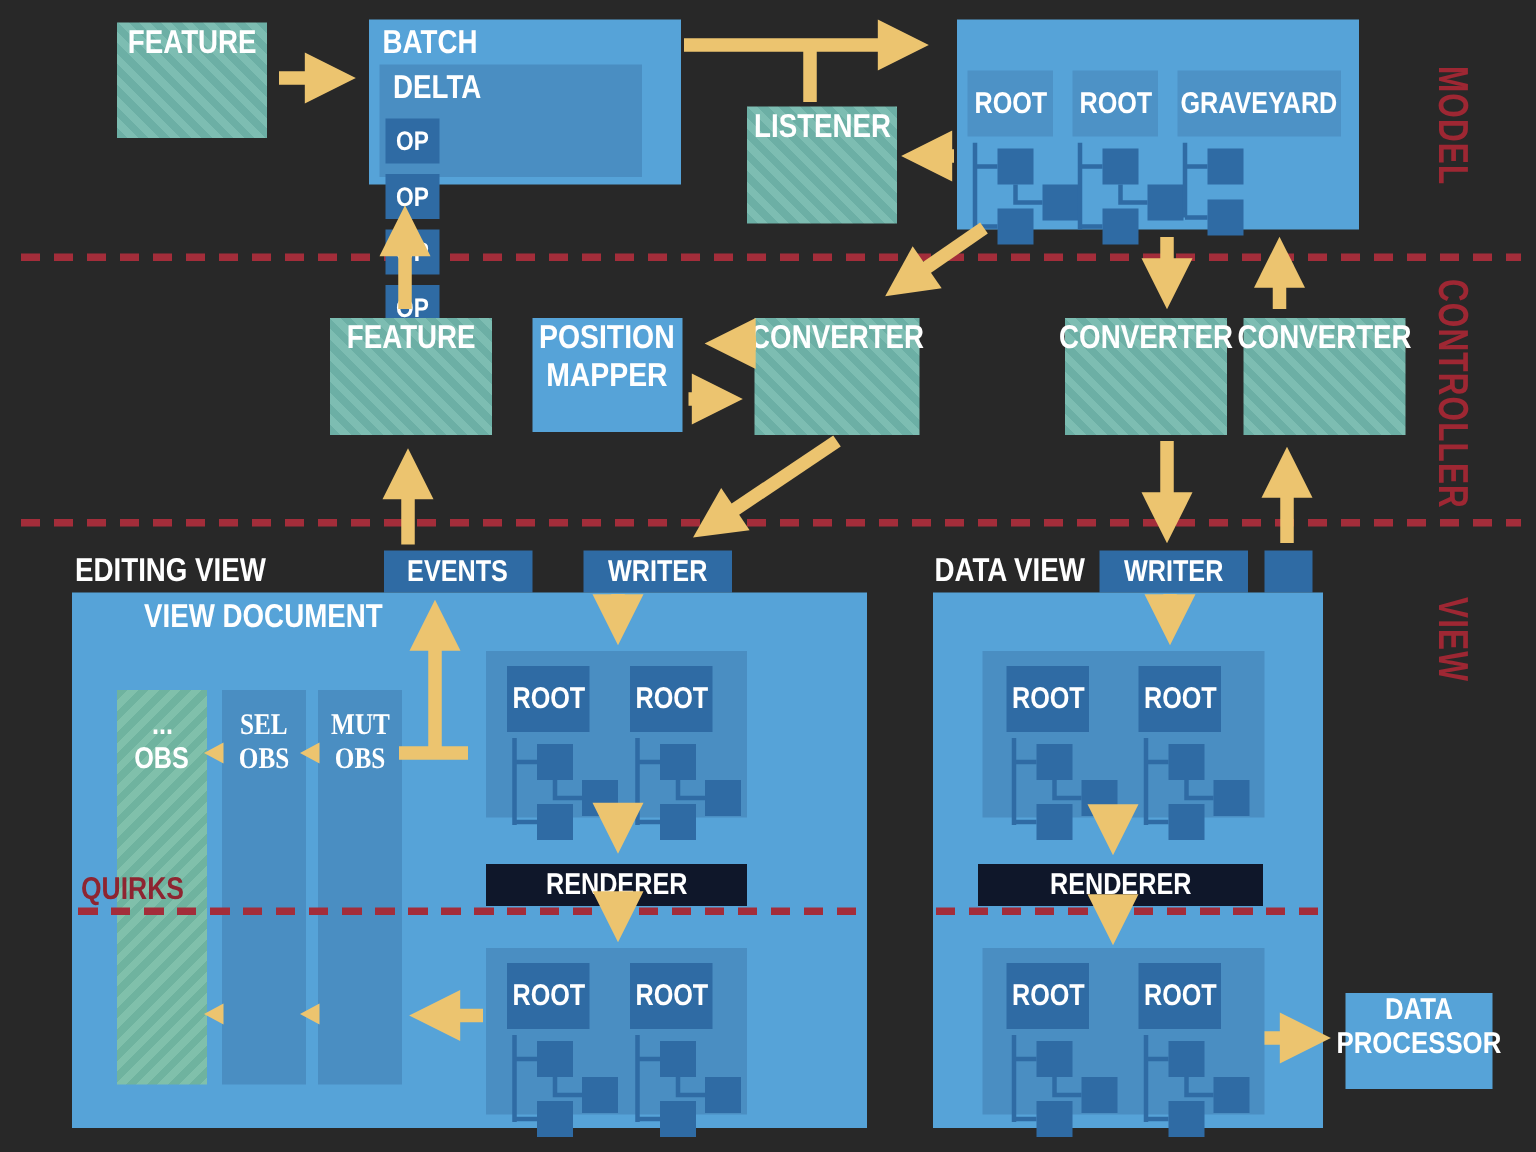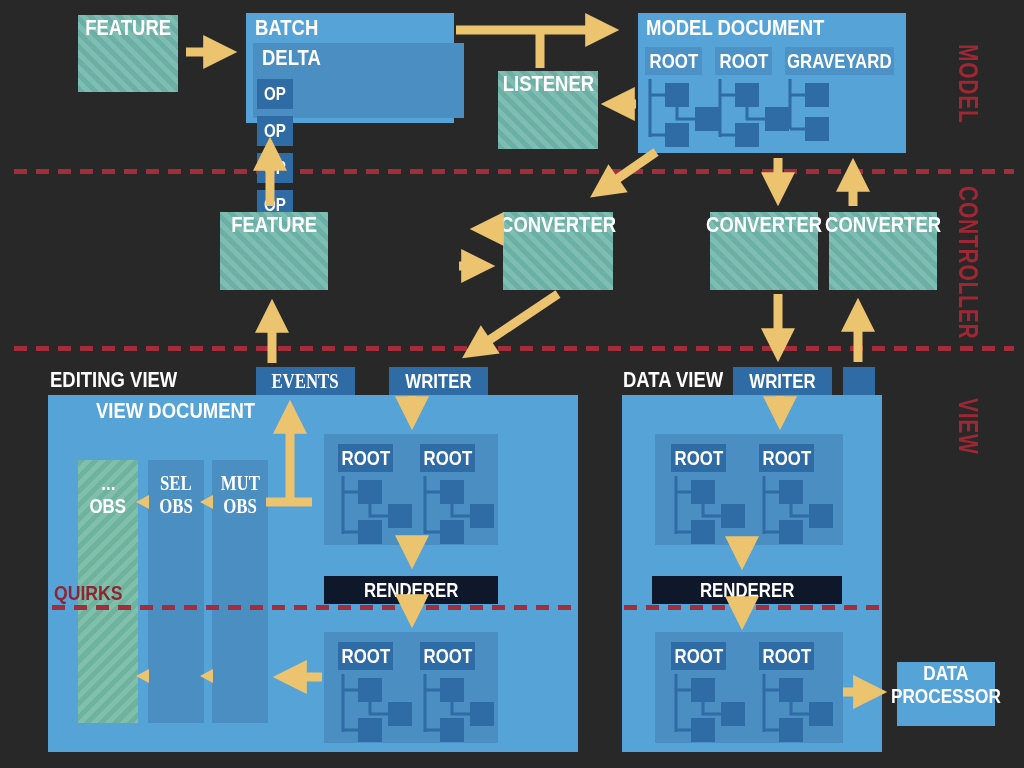--- a/index.html
+++ b/index.html
@@ -17,21 +17,21 @@
   .blk{display:block;transform:scaleX(0.84);}
   .wrap{display:block;transform:scaleX(0.86);white-space:normal;line-height:1.15;}.t20{font-size:20px;}.t22{font-size:22px;}
   .title{position:absolute;height:28px;display:flex;align-items:center;}
   .tab{position:absolute;background:#2f6ba4;display:flex;align-items:center;justify-content:center;font-size:20px;}
   .dashline{position:absolute;height:5px;background:repeating-linear-gradient(90deg,#a32d3a 0 13px,transparent 13px 22px);}
   .vlab{position:absolute;writing-mode:vertical-rl;color:#9e2733;font-size:28px;letter-spacing:1px;
         transform:scaleY(0.75);transform-origin:50% 0;}
   .panel{position:absolute;background:#56a3d8;}
   .inner{position:absolute;background:#4a8ec2;}
   .tree{position:absolute;width:78px;}
-  .tree-label{height:28px;display:flex;align-items:center;justify-content:center;font-size:20px;margin-bottom:4px;}
+  .tree-label{height:44px;display:flex;align-items:center;justify-content:center;font-size:20px;margin-bottom:4px;}
   .tl{stroke:#2f6ba4;stroke-width:3;fill:none;}
   .ts{fill:#2f6ba4;}
   .obs-col{position:absolute;display:flex;flex-direction:column;align-items:center;padding-top:12px;box-sizing:border-box;
            font-size:20px;text-align:center;height:263px;}
   .renderer{position:absolute;background:#0f172a;display:flex;align-items:center;justify-content:center;font-size:20px;}
   .arrows{position:absolute;left:0;top:0;z-index:10;pointer-events:none;}
   .ar{stroke:#ecc46f;stroke-width:9;fill:none;}
   .af{fill:#ecc46f;}
   .ops{position:absolute;left:4px;top:36px;display:flex;gap:7px;flex-direction:column;}
   .op{width:36px;height:30px;background:#2f6ba4;display:flex;align-items:center;justify-content:center;font-size:18px;}
@@ -50,21 +50,21 @@
   <div class="vlab" style="left:952px;top:398px;">VIEW</div>
 
   <div class="box teal t22" style="left:78px;top:15px;width:100px;height:77px;">
     <span class="tx">FEATURE</span>
   </div>
 
   <div class="panel" style="left:246px;top:13px;width:208px;height:110px;">
     <div class="title t22" style="left:9px;top:1px;">
         <span class="tx lt">BATCH</span>
       </div>
-    <div class="inner" style="left:7px;top:30px;width:211px;height:75px;">
+    <div class="inner" style="left:7px;top:30px;width:175px;height:75px;">
       <div class="title t22" style="left:9px;top:1px;">
           <span class="tx lt">DELTA</span>
         </div>
       <div class="ops">
         <div class="op">
             <span class="tx">OP</span>
           </div>
         <div class="op">
             <span class="tx">OP</span>
           </div>
@@ -76,23 +76,20 @@
           </div>
       </div>
     </div>
   </div>
 
   <div class="box teal t22" style="left:498px;top:71px;width:100px;height:78px;">
     <span class="tx">LISTENER</span>
   </div>
 
   <div class="panel" style="left:638px;top:13px;width:268px;height:140px;">
-    <div class="title t22" style="left:8px;top:1px;">
-        <span class="tx lt">MODEL DOCUMENT</span>
-      </div>
     <div class="tree" style="left:7px;top:34px;">
       <div class="tree-label mid2" style="width:57px;">
           <span class="tx">ROOT</span>
         </div>
       <svg width="78" height="70" viewBox="0 0 78 70">
         <path class="tl" d="M5,0 V58 M5,16 H20 M5,56 H20 M32,28 V40 H50"></path>
         <rect class="ts" x="20" y="4" width="24" height="24"></rect>
           <rect class="ts" x="50" y="28" width="24" height="24"></rect>
           <rect class="ts" x="20" y="44" width="24" height="24"></rect>
       </svg>
@@ -116,34 +113,37 @@
         <path class="tl" d="M5,0 V50 M5,16 H20 M5,50 H20"></path>
         <rect class="ts" x="20" y="4" width="24" height="24"></rect>
           <rect class="ts" x="20" y="38" width="24" height="24"></rect>
       </svg>
     </div>
   </div>
 
   <div class="box teal t22" style="left:220px;top:212px;width:108px;height:78px;">
     <span class="tx">FEATURE</span>
   </div>
+  <div class="box blue t22" style="left:355px;top:212px;width:100px;height:76px;">
+    <span class="wrap">POSITION MAPPER</span>
+  </div>
   <div class="box teal t22" style="left:503px;top:212px;width:110px;height:78px;">
     <span class="tx">CONVERTER</span>
   </div>
   <div class="box teal t22" style="left:710px;top:212px;width:108px;height:78px;">
     <span class="tx">CONVERTER</span>
   </div>
   <div class="box teal t22" style="left:829px;top:212px;width:108px;height:78px;">
     <span class="tx">CONVERTER</span>
   </div>
 
   <div class="title t22" style="left:50px;top:366px;">
       <span class="tx lt">EDITING VIEW</span>
     </div>
-  <div class="tab" style="left:256px;top:367px;width:99px;height:28px;font-family:Liberation Serif, serif;">
+  <div class="tab" style="left:256px;top:367px;width:99px;height:28px;">
       <span class="tx">EVENTS</span>
     </div>
   <div class="tab" style="left:389px;top:367px;width:99px;height:28px;">
       <span class="tx">WRITER</span>
     </div>
 
   <div class="panel" style="left:48px;top:395px;width:530px;height:357px;">
     <div class="title t22" style="left:24px;top:2px;margin-left:24px;">
         <span class="tx lt">VIEW DOCUMENT</span>
       </div>

